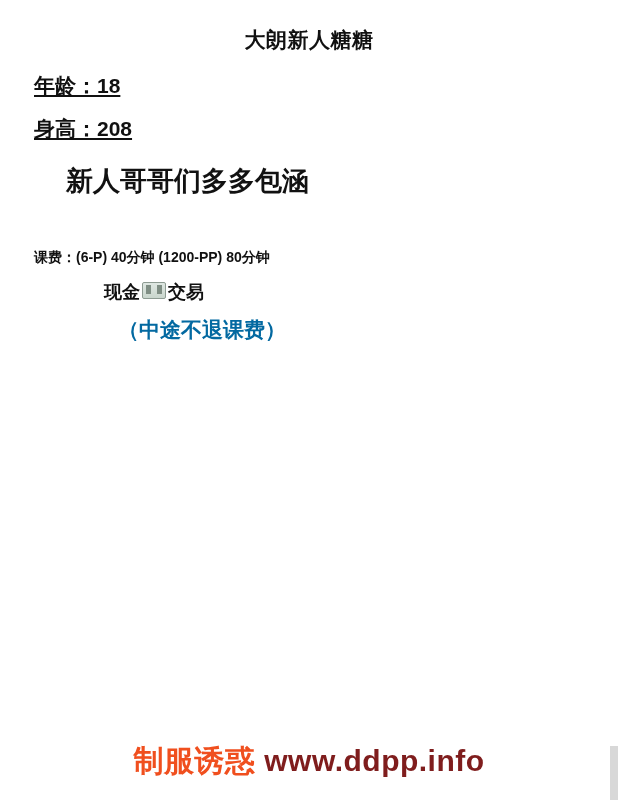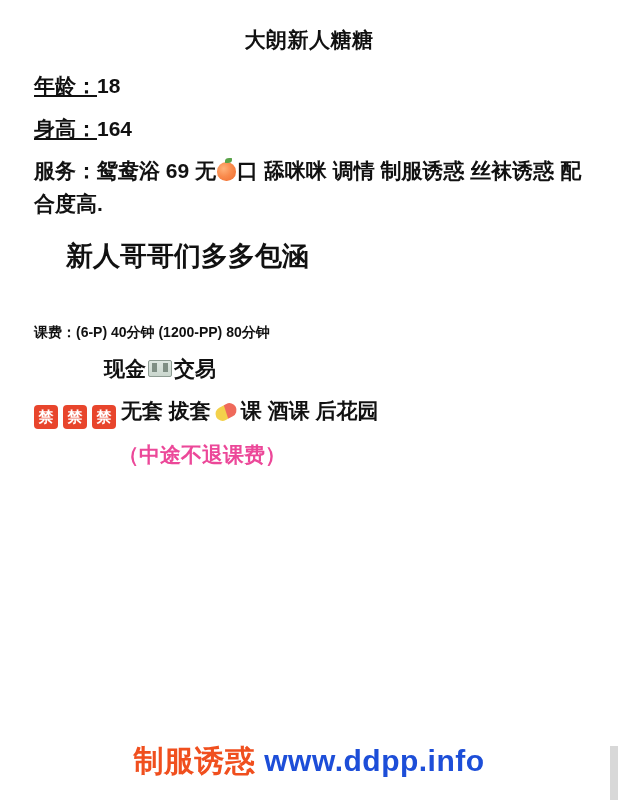--- a/index.html
+++ b/index.html
@@ -37,20 +37,21 @@
     color: #111111;
     margin: 0 0 10px 12px;
     line-height: 1.55;
   }
   .field-label {
     font-weight: 700;
     text-decoration: underline;
   }
   .field-value {
     font-weight: 700;
+    text-decoration: underline;
   }
   .services-block {
     font-size: 21px;
     font-weight: 700;
     color: #111111;
     line-height: 1.55;
     margin: 4px 0 0 12px;
     max-width: 580px;
   }
   .peach {
@@ -83,21 +84,21 @@
     height: 48px;
   }
   .fee-line {
     font-size: 14px;
     font-weight: 700;
     color: #111111;
     margin: 0 0 12px 12px;
     line-height: 1.5;
   }
   .cash-line {
-    font-size: 21px;
+    font-size: 18px;
     font-weight: 700;
     color: #111111;
     margin: 0 0 12px 82px;
   }
   .money-glyph {
     display: inline-block;
     width: 22px;
     height: 15px;
     vertical-align: -1px;
     background: linear-gradient(#dfe7e2, #c9d6cd);
@@ -151,36 +152,36 @@
     height: 14px;
     border-radius: 8px;
     background: linear-gradient(100deg, #f3d14b 0%, #f3d14b 48%, #ef6a5b 52%, #ef6a5b 100%);
     transform: rotate(-28deg);
     vertical-align: -1px;
     margin: 0 4px;
   }
   .refund-line {
     font-size: 21px;
     font-weight: 700;
-    color: #ec4899;
+    color: #0369a1;
     margin: 6px 0 0 96px;
   }
   .footer {
     position: absolute;
     left: 0;
     right: 0;
     bottom: 18px;
     text-align: center;
     font-size: 30px;
     font-weight: 700;
     color: #f04f1e;
     letter-spacing: 0.5px;
   }
   .footer .url {
-    color: #1d4ed8;
+    color: #7f1d1d;
   }
   .edge-mark {
     position: absolute;
     right: 0;
     top: 746px;
     width: 8px;
     height: 54px;
     background: #d8d8d8;
   }
 </style>
@@ -191,44 +192,38 @@
 
   <div class="content">
 
     <div class="title">大朗新人糖糖</div>
 
     <div class="field-line">
       <span class="field-label">年龄：</span><span class="field-value">18</span>
     </div>
 
     <div class="field-line">
-      <span class="field-label">身高：</span><span class="field-value">164</span>
-    </div>
-
-
-
-    <div class="services-block">
-      <span>服务：</span><span>鸳鸯浴 69 无</span><span class="peach"></span><span>口 舔咪咪 调情 制服诱惑 丝袜诱惑 配合度高.</span>
-    </div>
+      <span class="field-label">身高：</span><span class="field-value">208</span>
+    </div>
+
+
+
 
     <div class="note-line">新人哥哥们多多包涵</div>
 
     <div class="gap"></div>
 
     <div class="fee-line">
       <span>课费：</span><span>(6-P) 40分钟 (1200-PP) 80分钟</span>
     </div>
 
     <div class="cash-line">
       <span>现金</span><span class="money-glyph"></span><span>交易</span>
     </div>
 
-    <div class="ban-line">
-      <span class="ban-badge">禁</span><span class="ban-badge">禁</span><span class="ban-badge">禁</span><span>无套 拔套</span><span class="pill"></span><span>课 酒课 后花园</span>
-    </div>
 
     <div class="refund-line">（中途不退课费）</div>
 
   </div>
 
   <div class="footer">
     <span>制服诱惑</span>
     <span class="url">www.ddpp.info</span>
   </div>
 

